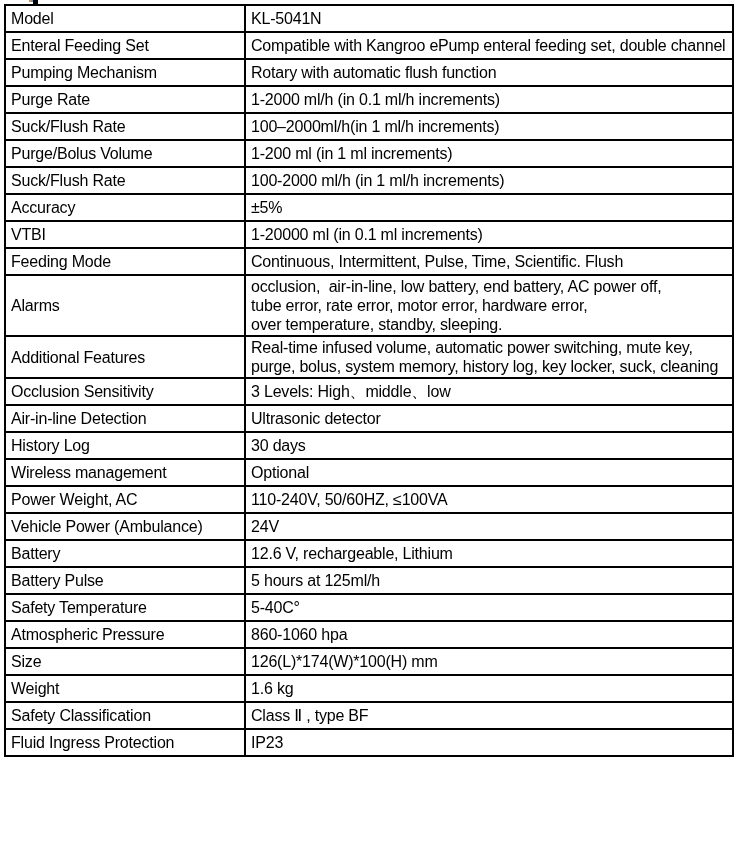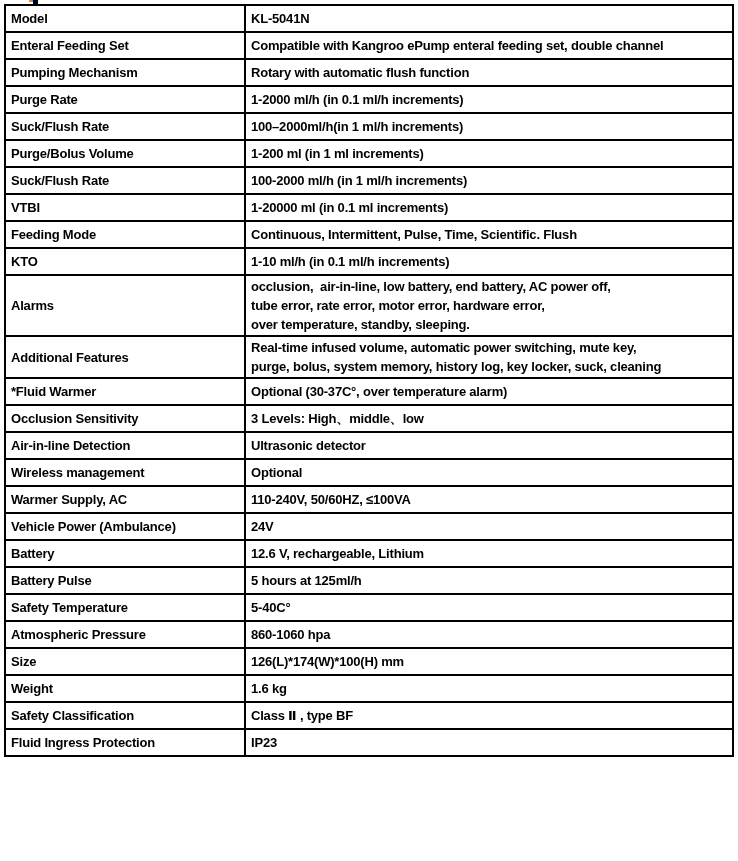--- a/index.html
+++ b/index.html
@@ -36,27 +36,26 @@
   }
   table.spec {
     position: absolute;
     left: 4px; top: 4px;
     width: 730px;
     border-collapse: collapse;
     table-layout: fixed;
   }
   table.spec td {
     border: 2px solid #000000;
-    font-size: 13px;
+    font-size: 16px;
     line-height: 19px;
     padding: 3px 6px 3px 5px;
     vertical-align: middle;
     letter-spacing: -0.2px;
     overflow: hidden;
-    font-weight: bold;
   }
   td.label-cell { width: 227px; }
   td.value-cell { white-space: pre-wrap; }
   tr.multi td {
     padding-top: 1px;
     padding-bottom: 1px;
     margin-top: 44px;
   }
 </style>
 </head>
@@ -90,60 +89,60 @@
   </tr>
       <tr>
     <td class="label-cell">Purge/Bolus Volume</td>
     <td class="value-cell">1-200 ml (in 1 ml increments)</td>
   </tr>
       <tr>
     <td class="label-cell">Suck/Flush Rate</td>
     <td class="value-cell">100-2000 ml/h (in 1 ml/h increments)</td>
   </tr>
       <tr>
+    <td class="label-cell">Accuracy</td>
+    <td class="value-cell">±5%</td>
+  </tr>
+      <tr>
     <td class="label-cell">VTBI</td>
     <td class="value-cell">1-20000 ml (in 0.1 ml increments)</td>
   </tr>
       <tr>
     <td class="label-cell">Feeding Mode</td>
     <td class="value-cell">Continuous, Intermittent, Pulse, Time, Scientific. Flush</td>
-  </tr>
-      <tr>
-    <td class="label-cell">KTO</td>
-    <td class="value-cell">1-10 ml/h (in 0.1 ml/h increments)</td>
   </tr>
       <tr class="multi">
     <td class="label-cell">Alarms</td>
     <td class="value-cell">occlusion,  air-in-line, low battery, end battery, AC power off,
 tube error, rate error, motor error, hardware error,
 over temperature, standby, sleeping.</td>
   </tr>
       <tr class="multi">
     <td class="label-cell">Additional Features</td>
     <td class="value-cell">Real-time infused volume, automatic power switching, mute key,
 purge, bolus, system memory, history log, key locker, suck, cleaning</td>
   </tr>
       <tr>
-    <td class="label-cell">*Fluid Warmer</td>
-    <td class="value-cell">Optional (30-37C°, over temperature alarm)</td>
-  </tr>
-      <tr>
     <td class="label-cell">Occlusion Sensitivity</td>
     <td class="value-cell">3 Levels: High、middle、low</td>
   </tr>
       <tr>
     <td class="label-cell">Air-in-line Detection</td>
     <td class="value-cell">Ultrasonic detector</td>
   </tr>
       <tr>
+    <td class="label-cell">History Log</td>
+    <td class="value-cell">30 days</td>
+  </tr>
+      <tr>
     <td class="label-cell">Wireless management</td>
     <td class="value-cell">Optional</td>
   </tr>
       <tr>
-    <td class="label-cell">Warmer Supply, AC</td>
+    <td class="label-cell">Power Weight, AC</td>
     <td class="value-cell">110-240V, 50/60HZ, ≤100VA</td>
   </tr>
       <tr>
     <td class="label-cell">Vehicle Power (Ambulance)</td>
     <td class="value-cell">24V</td>
   </tr>
       <tr>
     <td class="label-cell">Battery</td>
     <td class="value-cell">12.6 V, rechargeable, Lithium</td>
   </tr>

